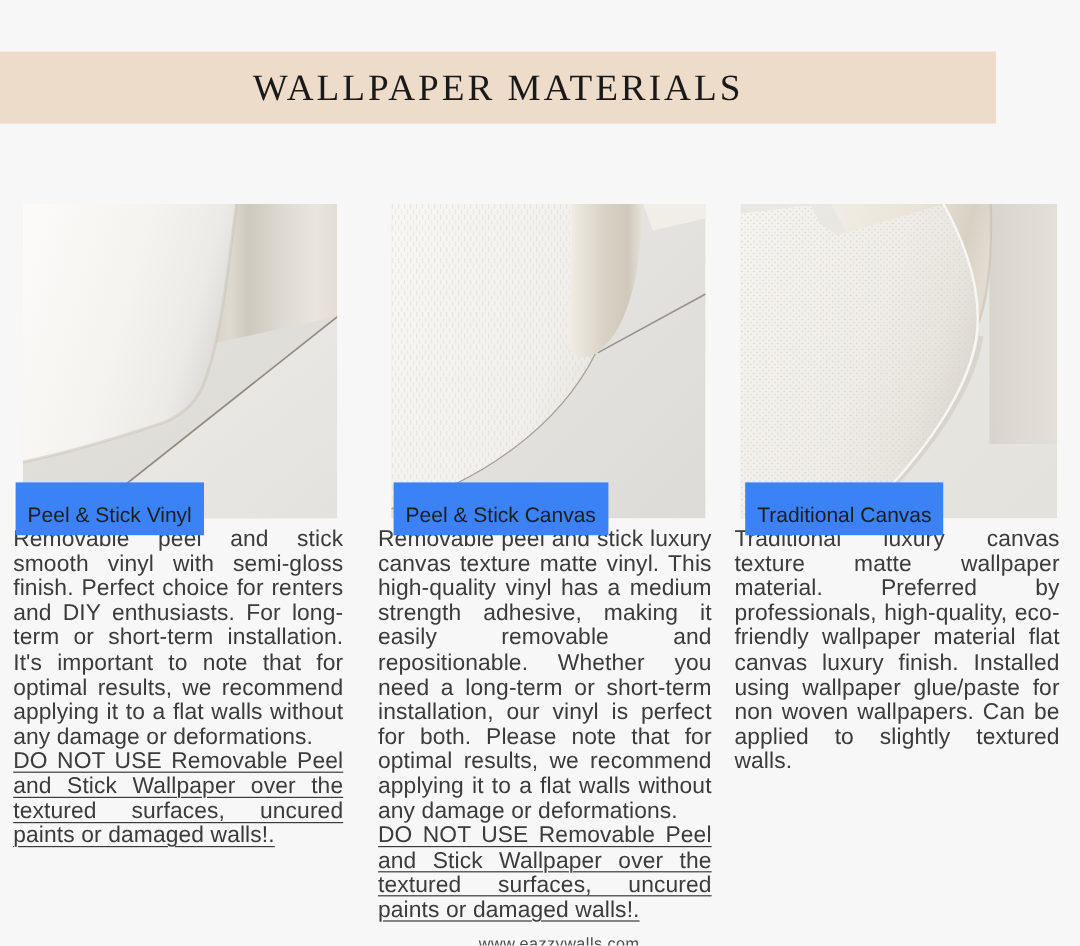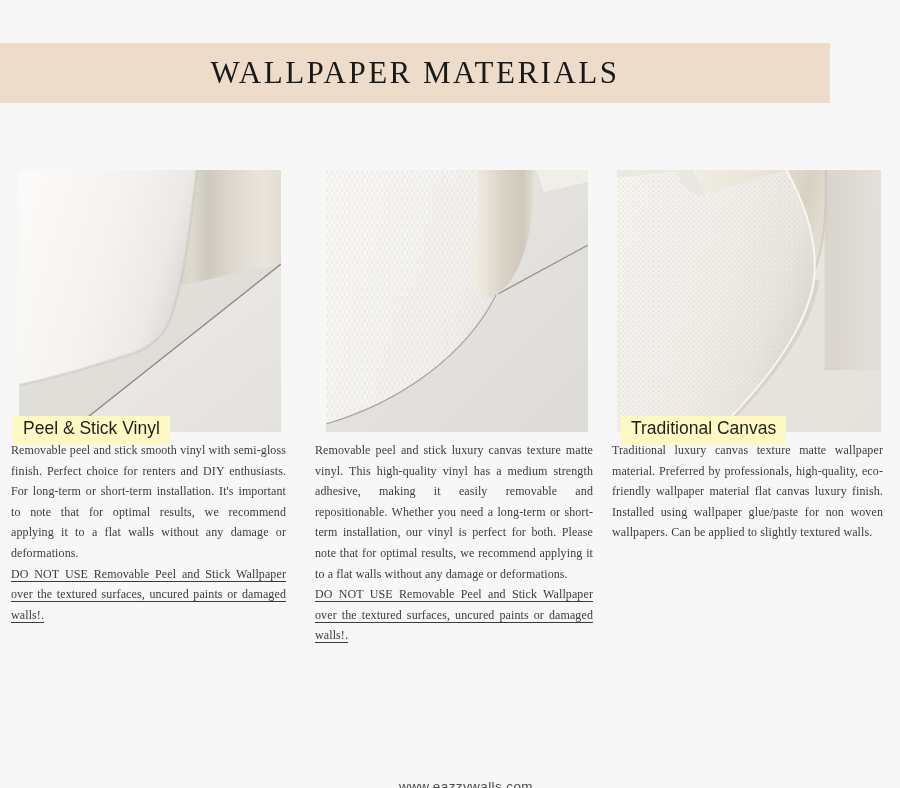--- a/index.html
+++ b/index.html
@@ -22,33 +22,33 @@
   .card{position:absolute;top:170px;}
   #card1{left:11px;width:275px;}
   #card2{left:315px;width:278px;}
   #card3{left:612px;width:271px;}
   .imgwrap{position:relative;height:262px;}
   #card1 .imgwrap{margin-left:8px;width:262px;}
   #card2 .imgwrap{margin-left:11px;width:262px;}
   #card3 .imgwrap{margin-left:5px;width:264px;}
   .imgwrap svg{display:block;width:100%;height:100%;}
   .label-box{
-    position:absolute;top:246px;
-    background:#fef9c3;
-    padding:1px 10px 4px 10px;
+    position:absolute;top:232px;
+    background:#3b82f6;
+    padding:16px 10px 4px 10px;
     font-size:17.5px;color:#1e1e1e;
     white-space:nowrap;line-height:1.35;
   }
   #card1 .label-box{left:2px;}
   #card2 .label-box{left:13px;}
   #card3 .label-box{left:9px;text-align:right;}
   .desc{
     margin:8px 0 0 0;
-    font-size:12px;line-height:20.6px;color:#3b3b3b;
-    text-align:justify;letter-spacing:0.1px;font-family:Liberation Serif, serif;
+    font-size:19px;line-height:20.6px;color:#3b3b3b;
+    text-align:justify;letter-spacing:0.1px;
   }
   .warn{
     margin:0;
     text-decoration:underline;
     text-underline-offset:3px;
     text-decoration-thickness:1.2px;
   }
   .footer{
     position:absolute;top:751px;left:16px;width:900px;
     text-align:center;
@@ -131,20 +131,21 @@
         </defs>
         <rect width="262" height="262" fill="url(#g2bg)"></rect>
         <path d="M210,0 L262,0 L262,12 L218,22 Z" fill="#f2efe9" opacity="0.9"></path>
         <path d="M262,75 L172,124" stroke="#94908a" stroke-width="1.2" fill="none"></path>
         <path d="M0,0 L210,0 C208,62 196,108 170,125 C140,185 75,232 0,254 Z" fill="url(#g2sheet)"></path>
         <path d="M0,0 L210,0 C208,62 196,108 170,125 C140,185 75,232 0,254 Z" fill="url(#pat2)" opacity="0.55"></path>
         <path d="M150,0 L210,0 C208,62 196,108 170,125 C154,133 144,122 147,99 C150,70 151,36 150,0 Z" fill="url(#g2roll)"></path>
         <path d="M170,125 C140,185 75,232 0,254" stroke="#8d8880" stroke-width="1.1" fill="none" opacity="0.75"></path>
       </svg>
     </div>
+    <div class="label-box">Peel &amp; Stick Canvas</div>
     <p class="desc">Removable peel and stick luxury canvas texture matte vinyl. This high-quality vinyl has a medium strength adhesive, making it easily removable and repositionable. Whether you need a long-term or short-term installation, our vinyl is perfect for both. Please note that for optimal results, we recommend applying it to a flat walls without any damage or deformations.</p>
     <p class="desc warn">DO NOT USE Removable Peel and Stick Wallpaper over the textured surfaces, uncured paints or damaged walls!.</p>
   </div>
 
   <div class="card" id="card3">
     <div class="imgwrap">
       <svg viewBox="0 0 262 262" preserveAspectRatio="none" aria-hidden="true">
         <defs>
           <linearGradient id="g3bg" x1="0" y1="0" x2="1" y2="1">
             <stop offset="0" stop-color="#eae8e3"></stop>

